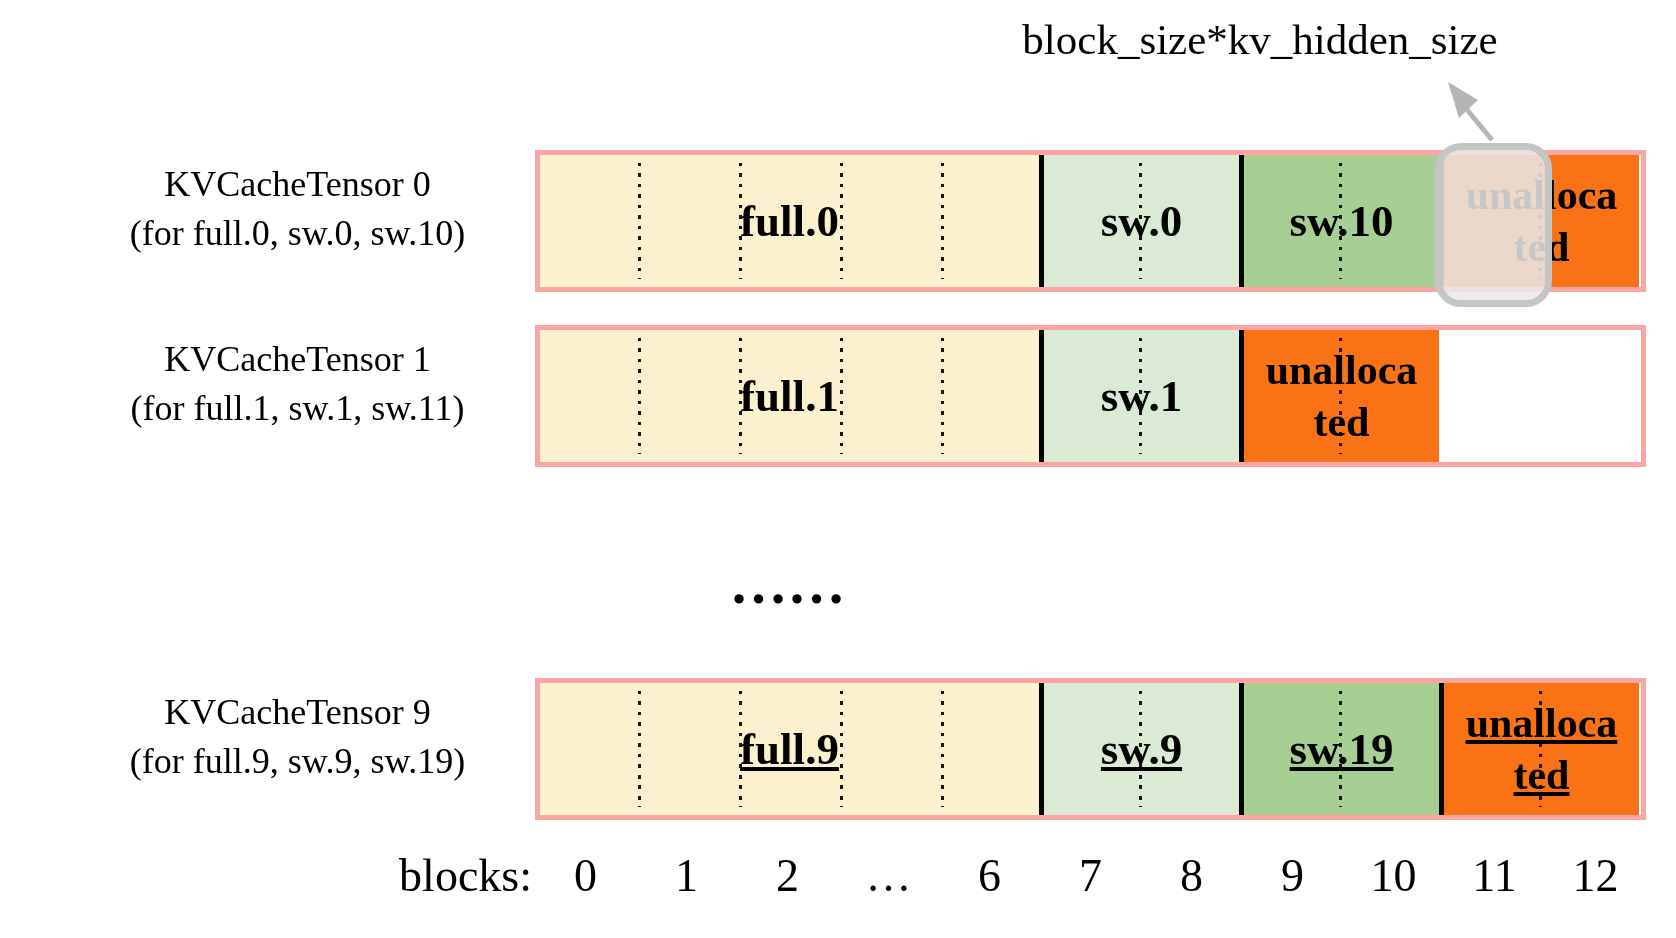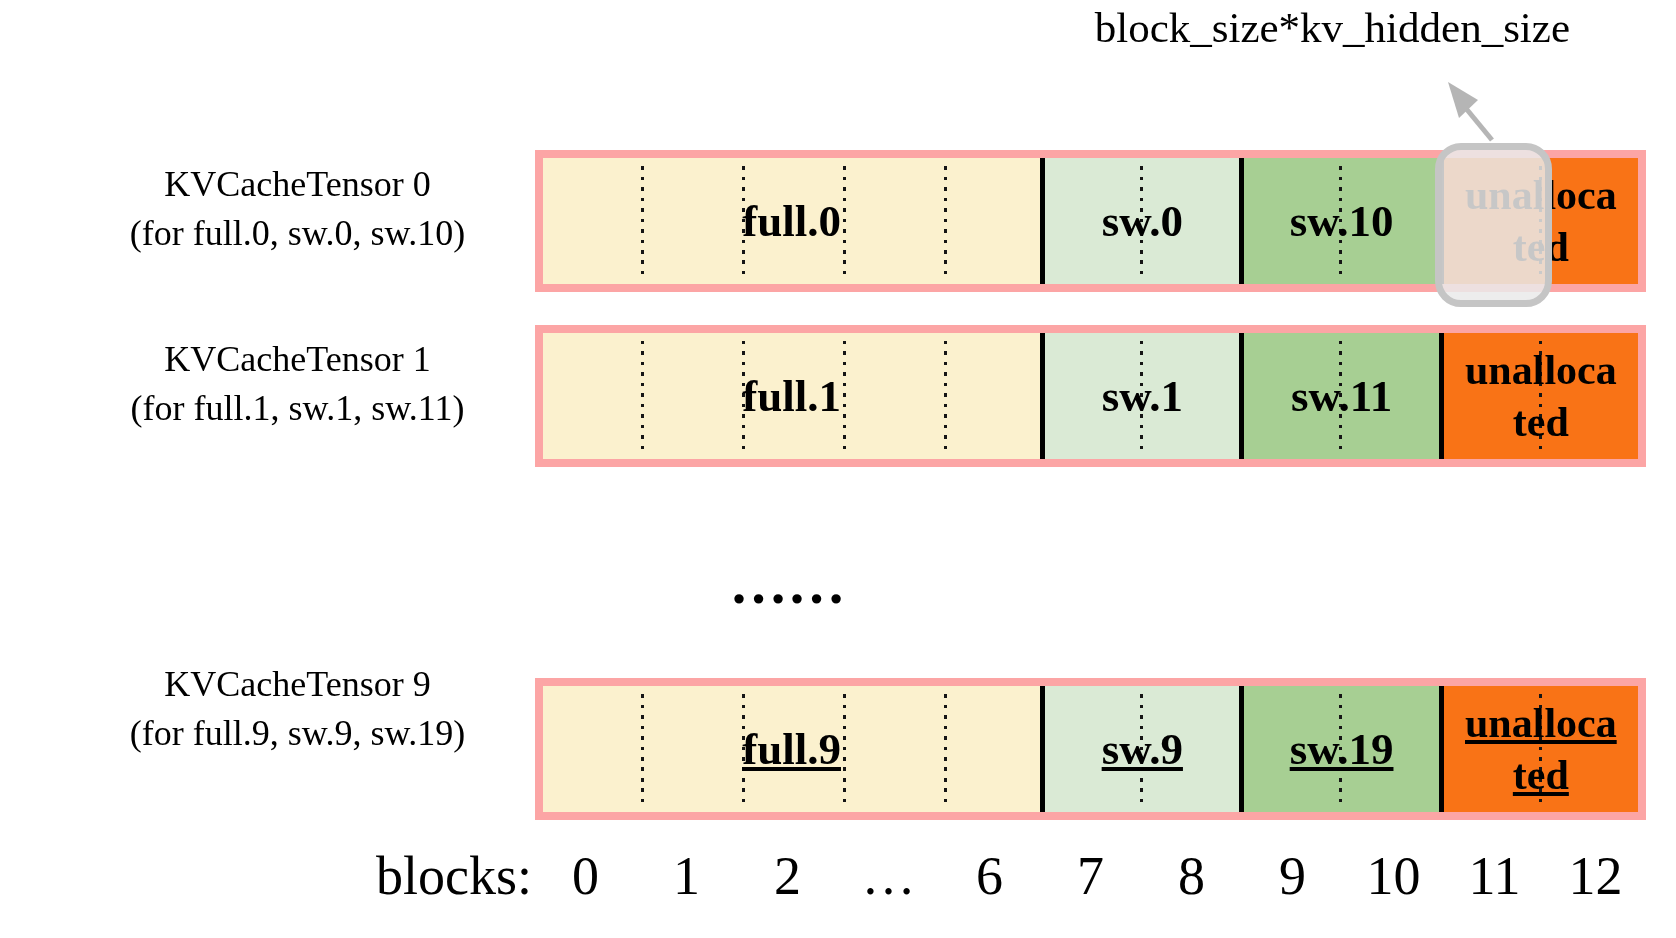--- a/index.html
+++ b/index.html
@@ -3,33 +3,33 @@
 <meta charset="utf-8">
 <style>
   html,body{margin:0;padding:0;background:#fff;}
   #canvas{
     position:relative;width:1676px;height:938px;background:#ffffff;
     font-family:"Liberation Serif","DejaVu Serif",serif;color:#000;overflow:hidden;
   }
 
   
   .annotation{
-    position:absolute;left:950px;top:2px;width:620px;
-    text-align:right;font-size:43px;line-height:52px;
+    position:absolute;left:950px;top:14px;width:620px;
+    text-align:center;font-size:43px;line-height:52px;
   }
   .arrow-svg{position:absolute;left:0;top:0;width:1676px;height:938px;pointer-events:none;z-index:6;}
 
   
   .tensor-label{position:absolute;left:50px;width:495px;text-align:center;
     font-size:36px;line-height:49px;}
-  .tl-0{top:160px;} .tl-1{top:335px;} .tl-9{top:660px;}
+  .tl-0{top:160px;} .tl-1{top:335px;} .tl-9{top:688px;}
 
   
   .bar{position:absolute;left:535px;width:1111px;height:142px;
-    border:8px solid #fca5a5;box-sizing:border-box;display:flex;background:#fff;}
+    border:5px solid #fca5a5;box-sizing:border-box;display:flex;background:#fff;}
   .bar-0{top:150px;} .bar-1{top:325px;} .bar-9{top:678px;text-decoration:underline;}
 
   .seg{position:relative;display:flex;align-items:center;justify-content:center;
     box-sizing:border-box;height:100%;}
   .seg + .seg{border-left:5px solid #000;}
   .seg-full{width:499px;background:#FBF1CE;}
   .seg-swl{width:200px;background:#DAEAD5;text-align:right;}
   .seg-swd{width:200px;background:#A7CF93;}
   .seg-un{width:200px;background:#f97316;}
 
@@ -46,21 +46,21 @@
   .hl-box{position:absolute;left:1435px;top:143px;width:117px;height:164px;
     box-sizing:border-box;border:7px solid #C5C5C5;border-radius:26px;
     background:rgba(234,234,234,0.85);z-index:5;}
 
   
   .ellipsis{position:absolute;left:700px;top:550px;width:175px;text-align:center;
     font-size:58px;font-weight:bold;}
 
   
   .axis{position:absolute;left:0;top:846px;height:60px;display:flex;
-    font-size:54px;line-height:60px;justify-content:flex-end;}
+    font-size:46px;line-height:60px;justify-content:flex-end;}
   .axis-label{width:535px;text-align:right;box-sizing:border-box;padding-right:3px;}
   .tick{width:101px;text-align:center;}
 </style>
 </head>
 <body>
 
 <div id="canvas">
 
   <div class="annotation">block_size*kv_hidden_size</div>
   <svg class="arrow-svg" viewBox="0 0 1676 938">
@@ -105,24 +105,20 @@
       <i class="vd p1"></i>
       <i class="vd p2"></i>
       <i class="vd p3"></i>
       <i class="vd p4"></i>
       <span class="seg-label">full.1</span>
     </div>
     <div class="seg seg-swl">
       <i class="vd mid"></i>
       <span class="seg-label">sw.1</span>
     </div>
-    <div class="seg seg-swd">
-      <i class="vd mid"></i>
-      <span class="seg-label">sw.11</span>
-    </div>
     <div class="seg seg-un">
       <i class="vd mid"></i>
       <span class="seg-label">unalloca
 ted</span>
     </div>
   </div>
 
   <div class="ellipsis">……</div>
 
   <div class="tensor-label tl-9">

